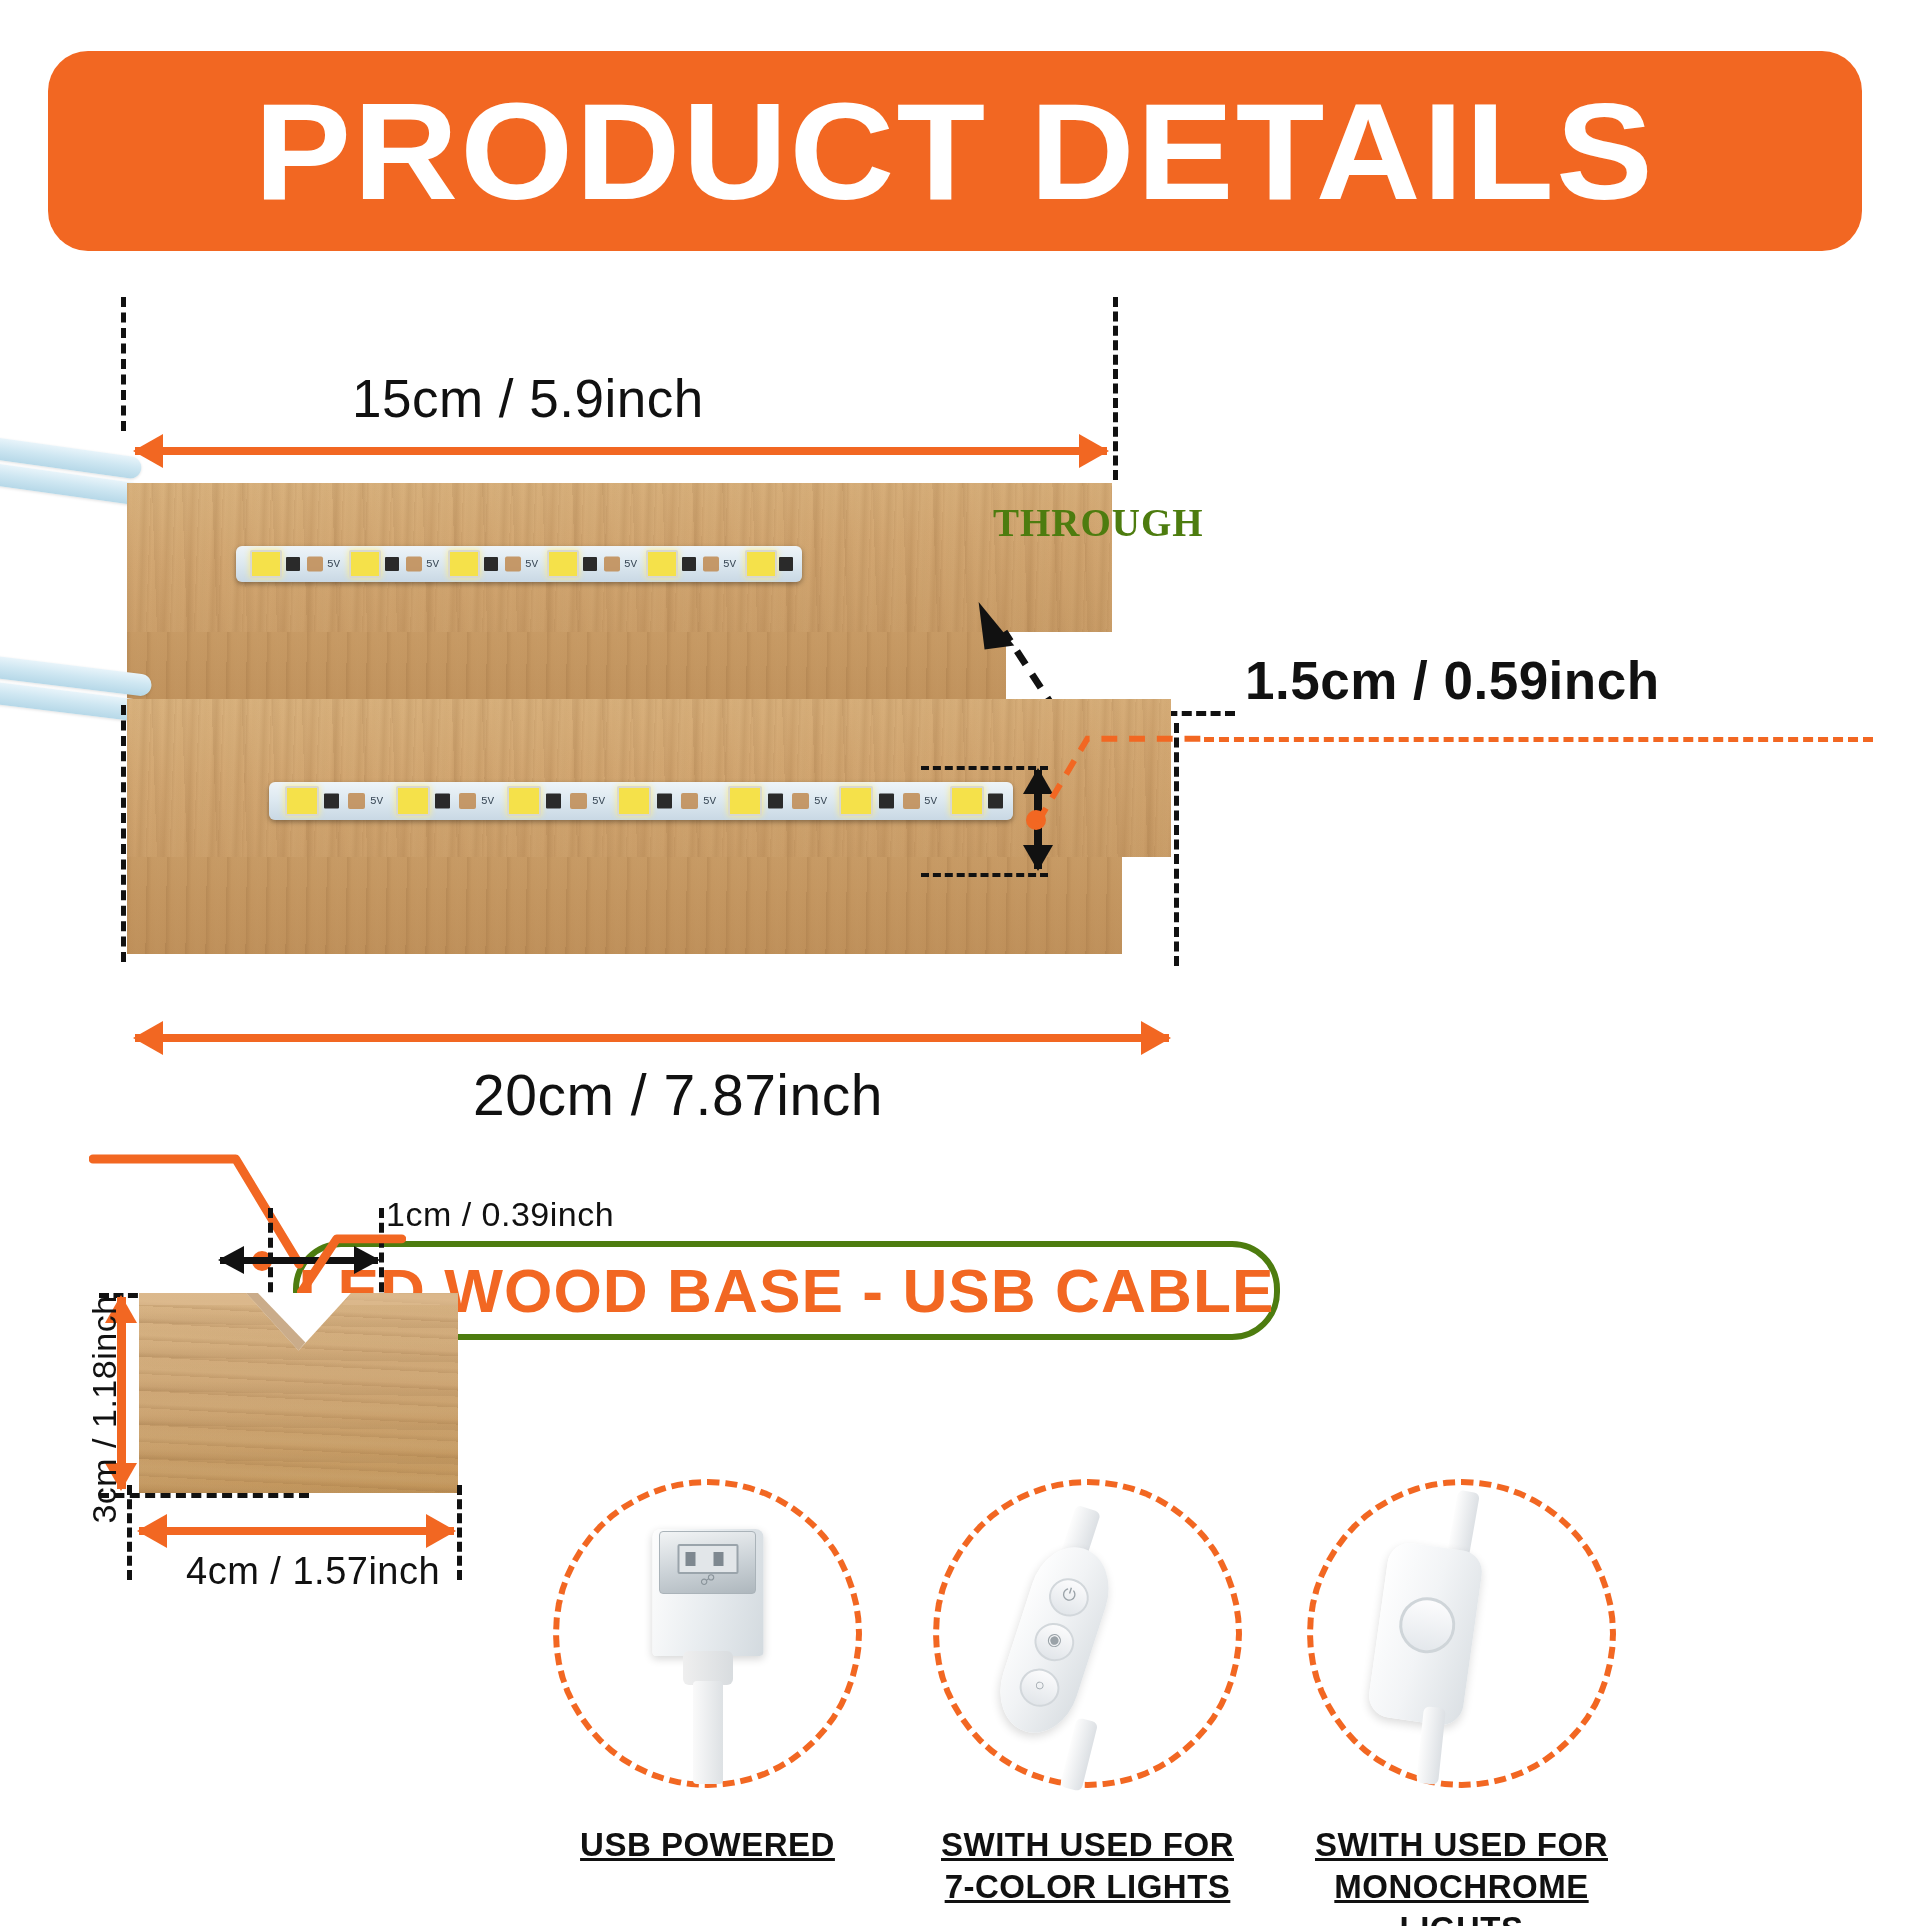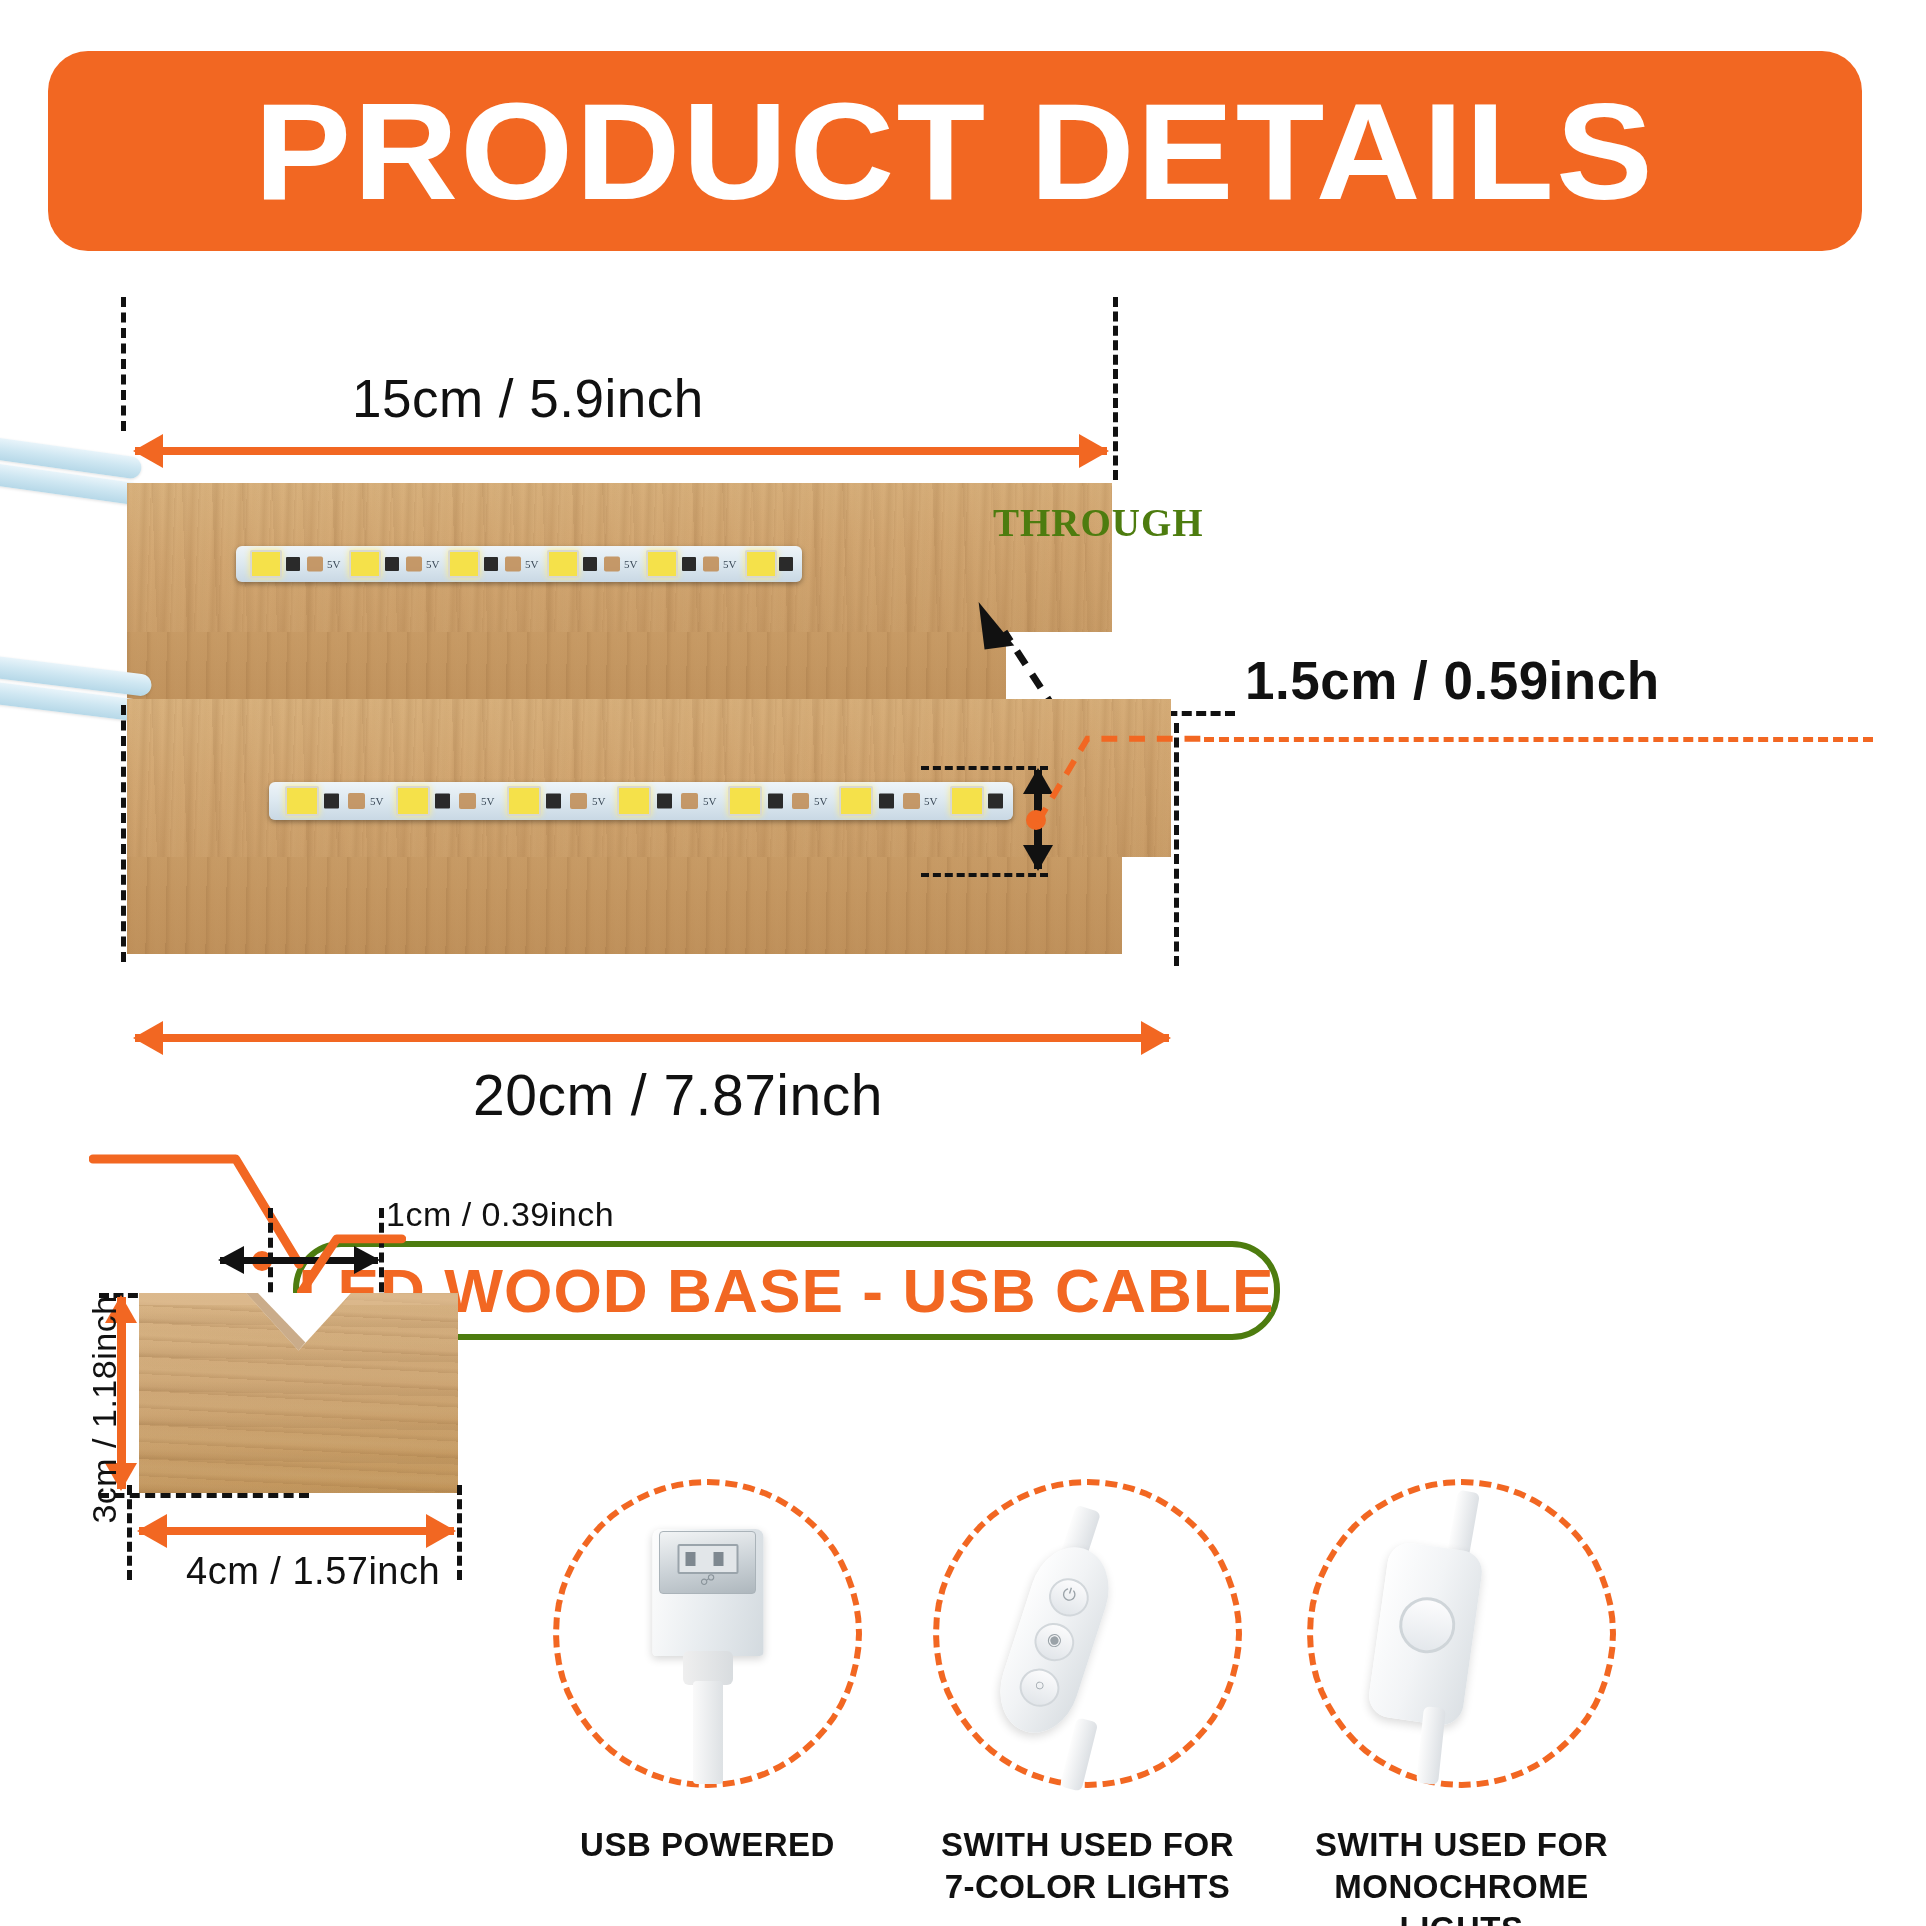--- a/index.html
+++ b/index.html
@@ -224,21 +224,21 @@
     background: #C08A50;
     border-radius: 2px;
     opacity: .85;
   }
   .led-5v {
     position: absolute;
     top: 50%;
     transform: translateY(-50%);
     font-size: 11px;
     color: #3B4A58;
-    font-family: Liberation Serif, serif;
+    font-family: Liberation Mono, monospace;
   }
 
   
   .cable {
     position: absolute;
     background: linear-gradient(180deg, #E8F4FA 0%, #CFE7F2 45%, #B6D8E8 100%);
     border-radius: 12px;
     box-shadow: 0 1px 3px rgba(0,0,0,0.12);
   }
 
@@ -296,20 +296,21 @@
   .feature-caption {
     margin-top: 36px;
     text-align: center;
     font-family: "Liberation Sans Narrow", "Liberation Sans", sans-serif;
     font-weight: bold;
     font-size: 33px;
     line-height: 1.28;
     color: #111111;
     letter-spacing: 0.5px;
     white-space: pre-line;
+    text-decoration: underline;
   }
 
   
   .usb-body {
     position: absolute;
     left: 50%;
     transform: translateX(-50%);
     top: 44px;
     width: 111px;
     height: 127px;

